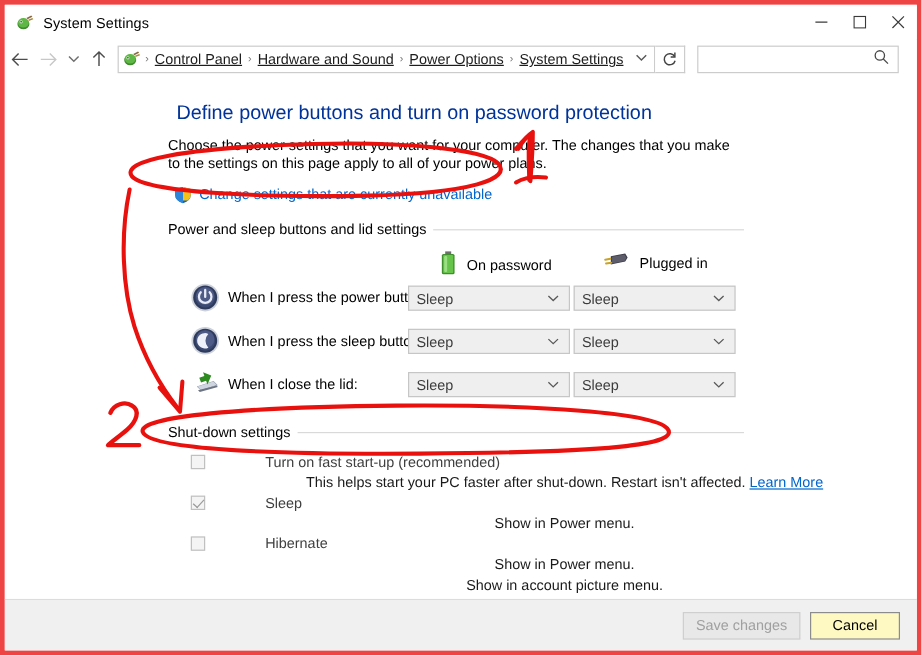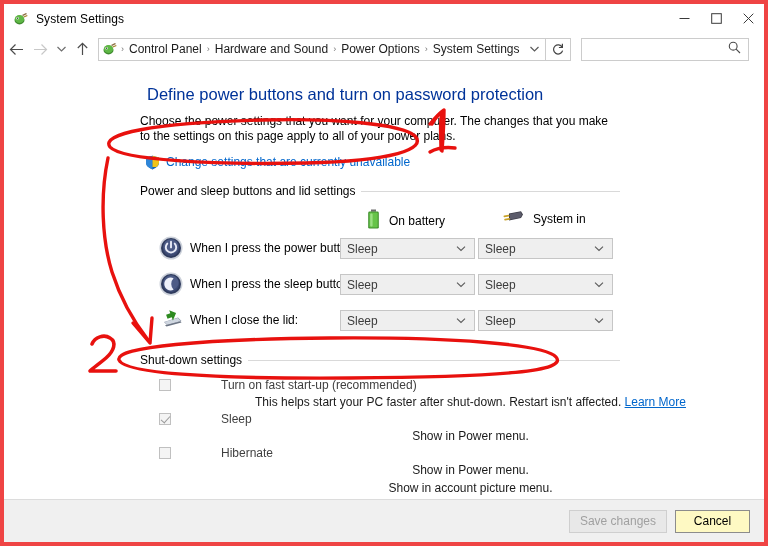--- a/index.html
+++ b/index.html
@@ -98,20 +98,21 @@
   #addr-icon {
     width: 16px; height: 16px;
     margin-left: 3px; margin-right: 2px;
     position: relative;
   }
   .crumb {
     font-size: 12px;
     color: #1c1c1c;
     padding: 0 4px;
     white-space: nowrap;
+    text-decoration: underline;
   }
   .crumb-sep {
     color: #767676;
     font-size: 9px;
     padding: 0 1px;
   }
   #addr-spacer { flex: 1; }
   #addr-chevron {
     color: #5a5a5a;
     font-size: 10px;
@@ -490,32 +491,32 @@
       <div id="col-head">
         <div class="colhead" id="colhead-battery">
           <span>
             <svg width="13" height="21" viewBox="0 0 13 21">
               <rect x="4" y="0.5" width="5" height="2.2" fill="#6d6d6d"></rect>
               <rect x="1.2" y="2.6" width="10.6" height="17" rx="1.4" fill="#3f8f2c"></rect>
               <rect x="2.3" y="3.6" width="8.4" height="15" rx="1" fill="#67c44a"></rect>
               <rect x="3.2" y="4.4" width="2.4" height="13.2" rx="1" fill="#a6e58f" opacity="0.85"></rect>
             </svg>
           </span>
-          <span class="label">On battery</span>
+          <span class="label">On password</span>
         </div>
         <div class="colhead" id="colhead-plug">
           <span>
             <svg width="23" height="17" viewBox="0 0 23 17">
               <path d="M8 4.5 L20 2.2 L22 5.6 L20 9 L8 11.5 Z" fill="#3b3b46"></path>
               <path d="M9 5 L19.5 3 L21 5.7 L19.5 8.4 L9 10.6 Z" fill="#5c5c6b"></path>
               <rect x="2.5" y="6.2" width="6" height="1.7" rx="0.8" fill="#c9a227" transform="rotate(-9 5.5 7)"></rect>
               <rect x="3.2" y="9.4" width="6" height="1.7" rx="0.8" fill="#c9a227" transform="rotate(-9 6.2 10.2)"></rect>
             </svg>
           </span>
-          <span class="label">System in</span>
+          <span class="label">Plugged in</span>
         </div>
       </div>
 
       <div class="setting-row">
         <span class="row-icon">
           <svg width="24" height="24" viewBox="0 0 24 24">
             <circle cx="12" cy="12" r="11.5" fill="#9aa3b5" opacity="0.5"></circle>
             <circle cx="12" cy="12" r="10" fill="#2e3a5c"></circle>
             <circle cx="12" cy="12" r="8.2" fill="#3c4a73"></circle>
             <circle cx="12" cy="10.5" r="7.6" fill="#5b6a96" opacity="0.55"></circle>

